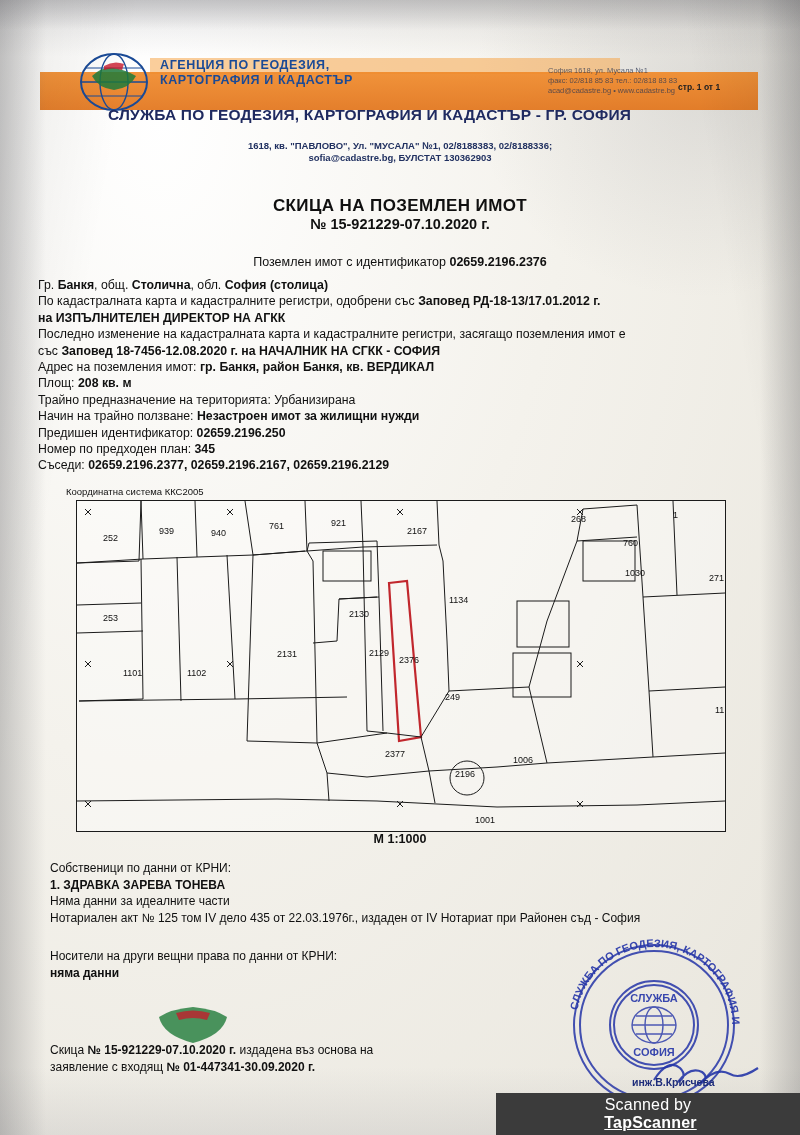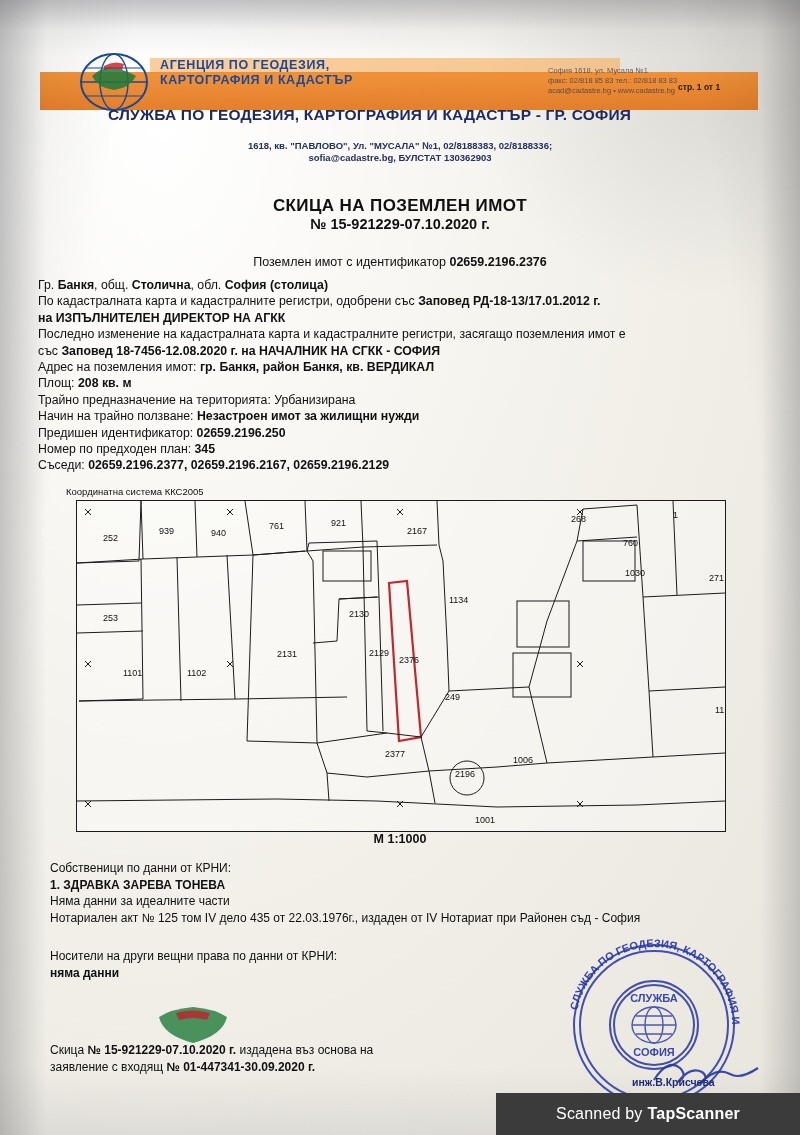--- a/index.html
+++ b/index.html
@@ -143,23 +143,23 @@
   .sig-name{
     position:absolute;left:632px;top:1076px;font-size:10.5px;color:#1b2a7a;
     font-weight:bold;
   }
 
   
   .scanbar{
     position:absolute;right:0;bottom:0;width:304px;height:42px;
     background:#3b3b3b;color:#ffffff;
     display:flex;align-items:center;justify-content:center;
-    font-size:16px;letter-spacing:0.2px;
-  }
-  .scanbar b{font-weight:bold;margin-left:5px;}
+    font-size:16px;letter-spacing:0.2px;flex-direction:column;
+  }
+  .scanbar b{font-weight:bold;margin-left:5px;text-decoration:underline;}
 
   .shade-blob{
     position:absolute;left:470px;top:0;width:330px;height:300px;
     background:radial-gradient(ellipse at 70% 30%, rgba(150,150,155,0.22), rgba(255,255,255,0) 70%);
     pointer-events:none;
   }
 </style>
 </head>
 <body>
 

